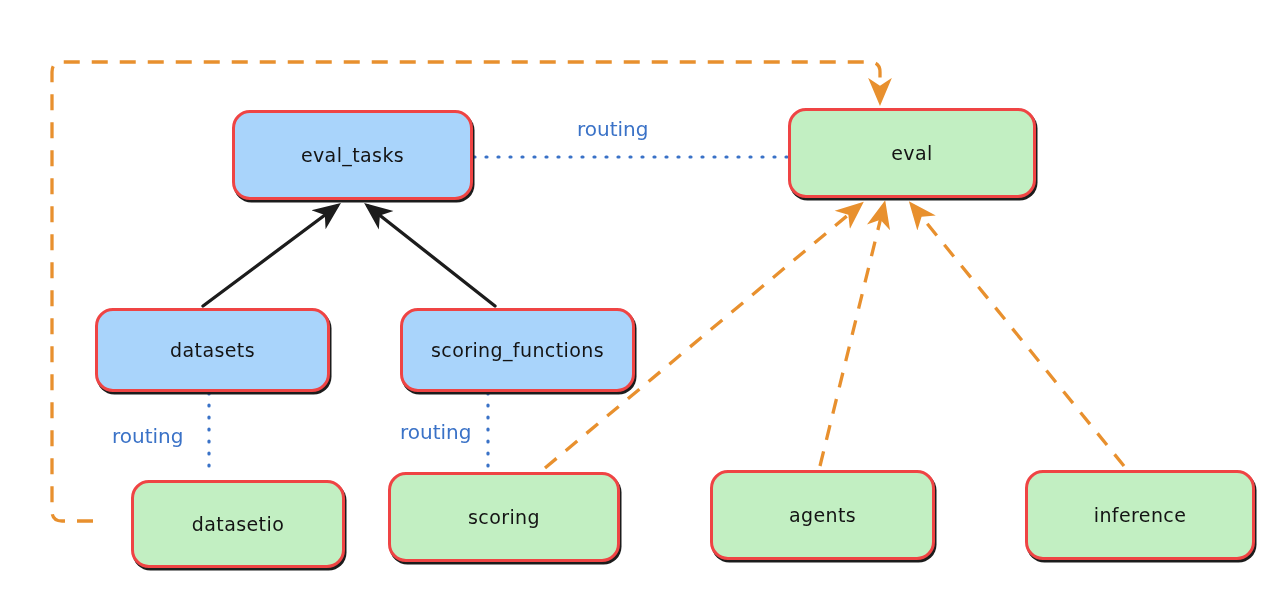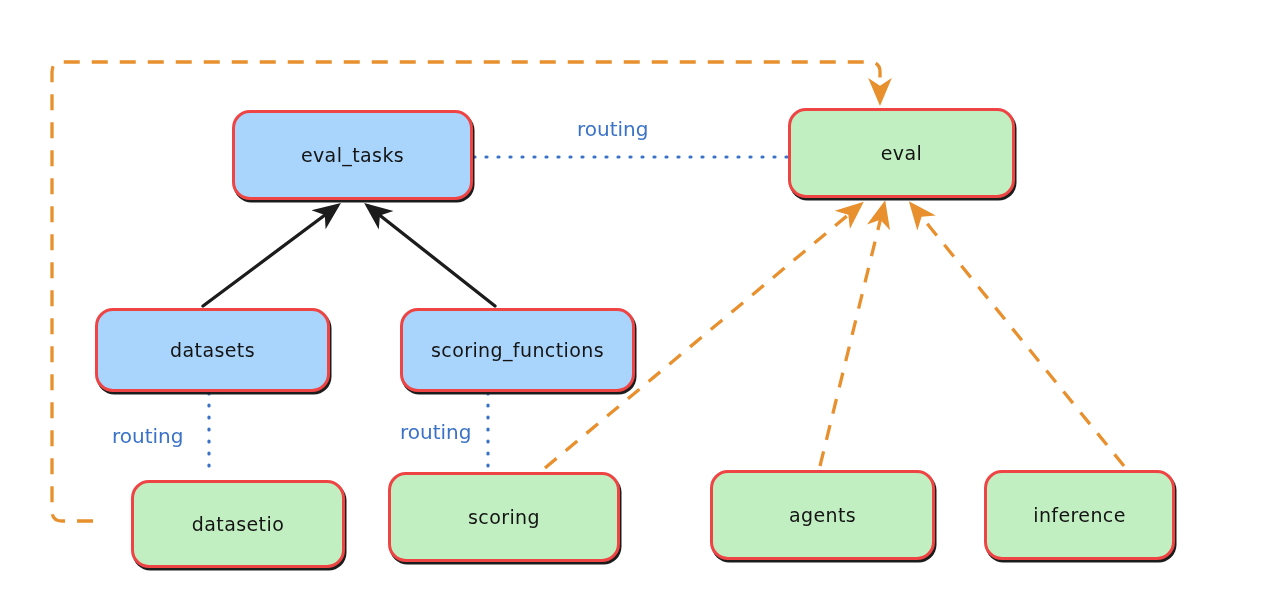--- a/index.html
+++ b/index.html
@@ -86,21 +86,21 @@
 
     <path d="M 820 466 L 884 205" fill="none" stroke="#e8902e" stroke-width="3.3" stroke-linecap="butt" stroke-dasharray="15 12" marker-end="url(#arrow-orange)"></path>
 
     <path d="M 1124 466 L 912 205" fill="none" stroke="#e8902e" stroke-width="3.3" stroke-linecap="butt" stroke-dasharray="15 12" marker-end="url(#arrow-orange)"></path>
   </svg>
 
   <div class="node blue" style="left:232px; top:110px; width:241px; height:90px;">
     <span class="node-label">eval_tasks</span>
   </div>
 
-  <div class="node green" style="left:788px; top:108px; width:227px; height:90px;">
+  <div class="node green" style="left:788px; top:108px; width:248px; height:90px;">
     <span class="node-label">eval</span>
   </div>
 
   <div class="node blue" style="left:95px; top:308px; width:235px; height:84px;text-align:center;">
     <span class="node-label">datasets</span>
   </div>
 
   <div class="node blue" style="left:378px; top:308px; width:235px; height:84px;margin-left:22px;">
     <span class="node-label">scoring_functions</span>
   </div>
@@ -110,21 +110,21 @@
   </div>
 
   <div class="node green" style="left:388px; top:472px; width:232px; height:90px;">
     <span class="node-label">scoring</span>
   </div>
 
   <div class="node green" style="left:710px; top:470px; width:225px; height:90px;">
     <span class="node-label">agents</span>
   </div>
 
-  <div class="node green" style="left:984px; top:470px; width:191px; height:90px;">
+  <div class="node green" style="left:1025px; top:470px; width:230px; height:90px;">
     <span class="node-label">inference</span>
   </div>
 
   <span class="edge-label" style="left:577px; top:117px;">routing</span>
 
   <span class="edge-label" style="left:112px; top:424px;">routing</span>
 
   <span class="edge-label" style="left:400px; top:420px;">routing</span>
 
 </div>

